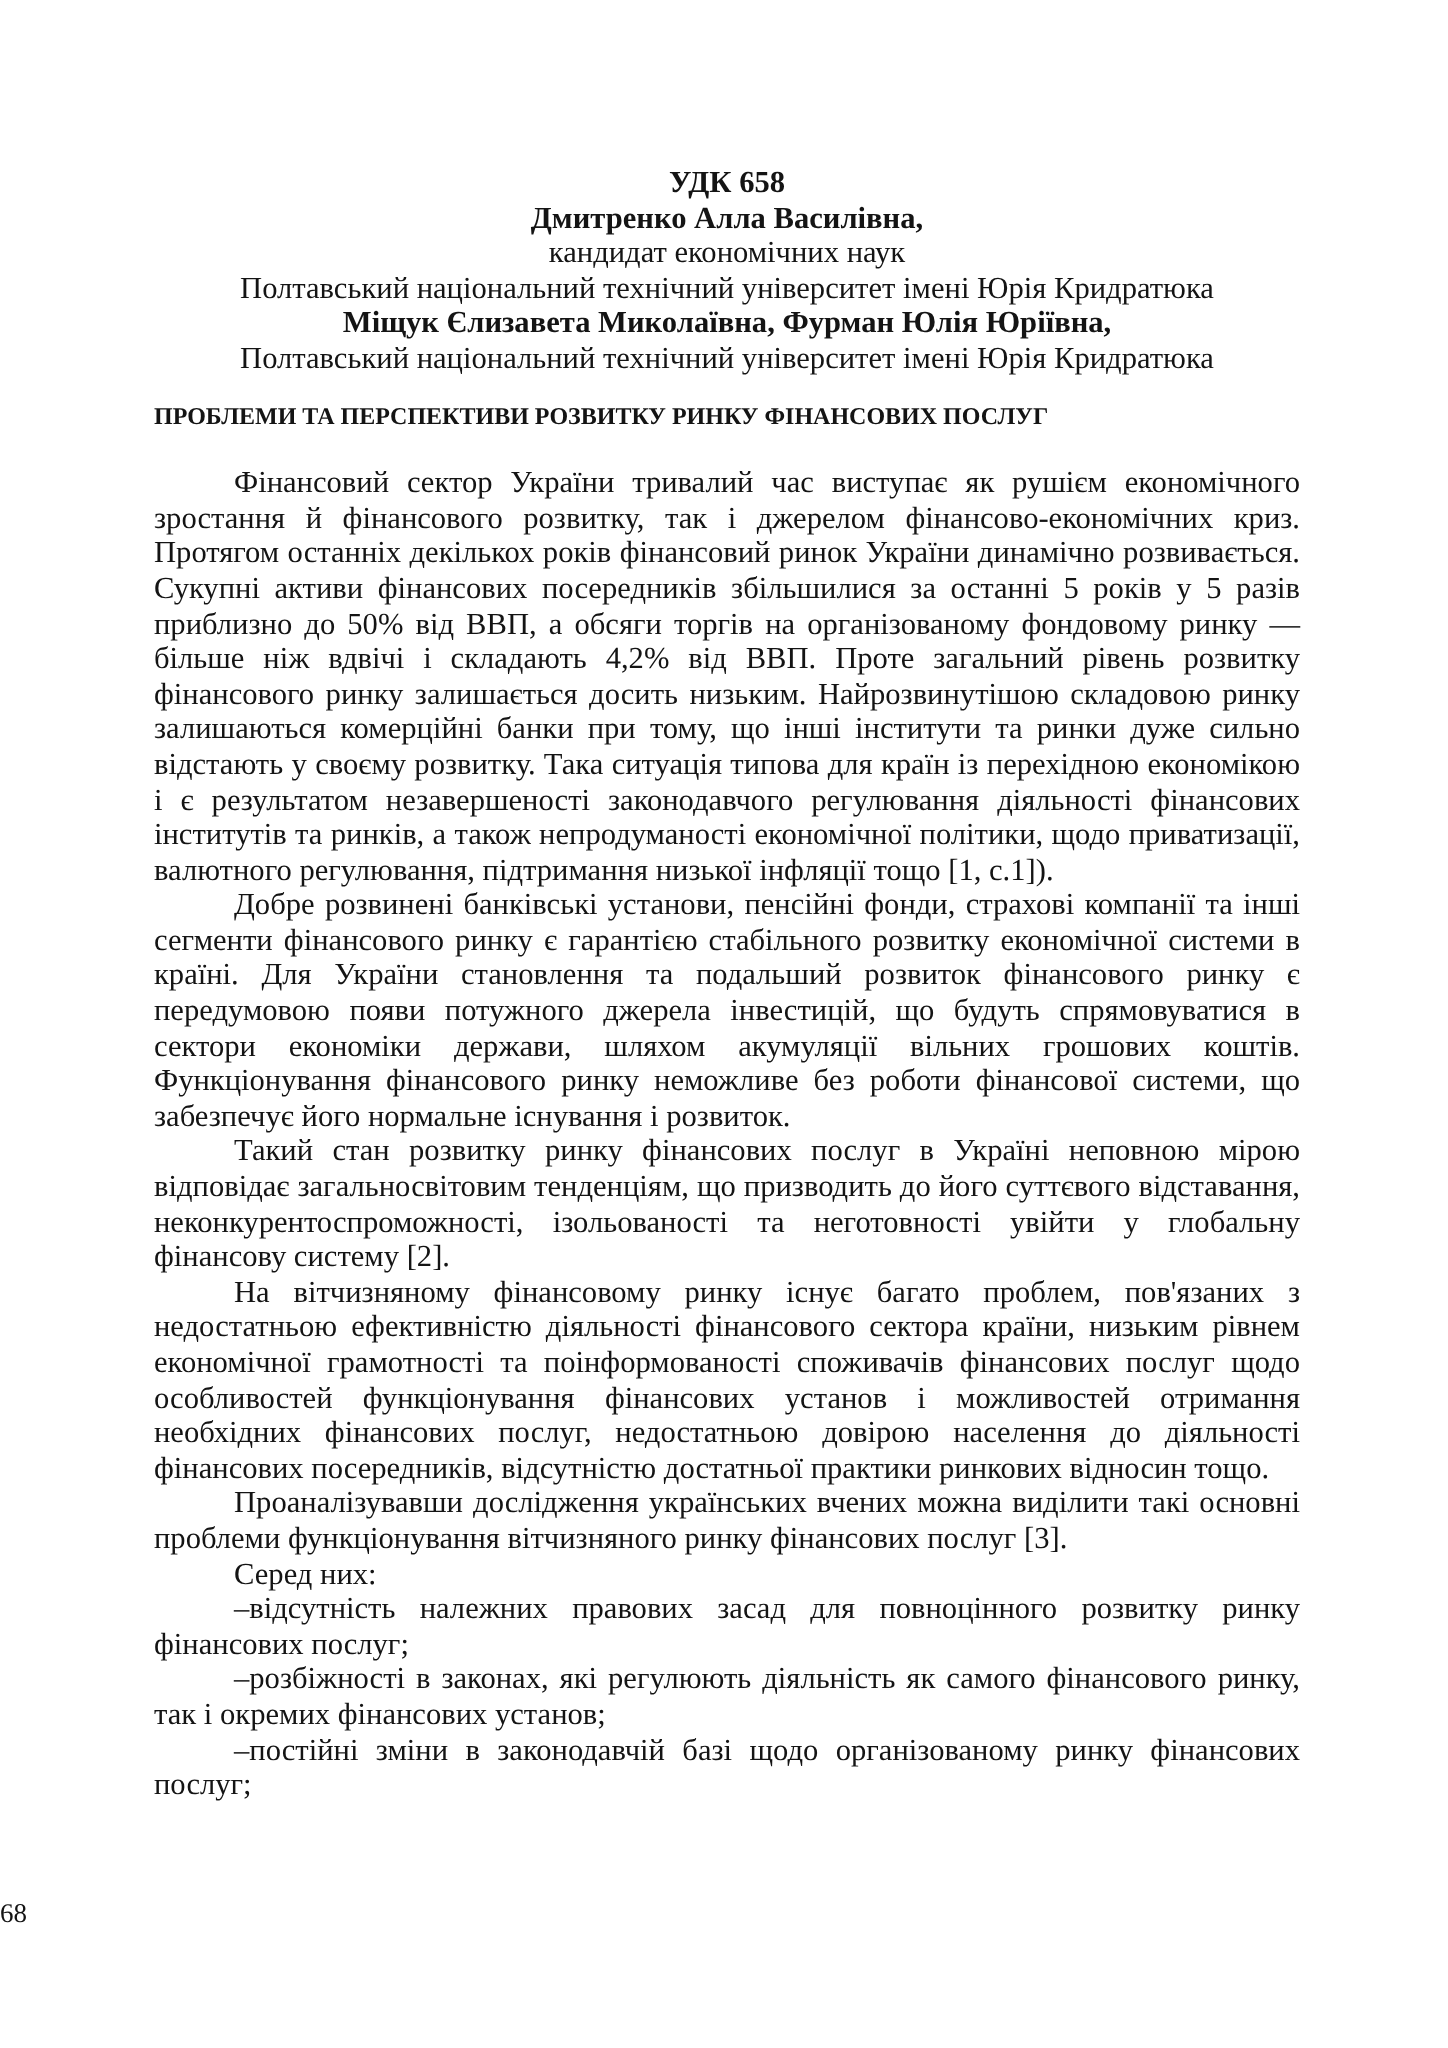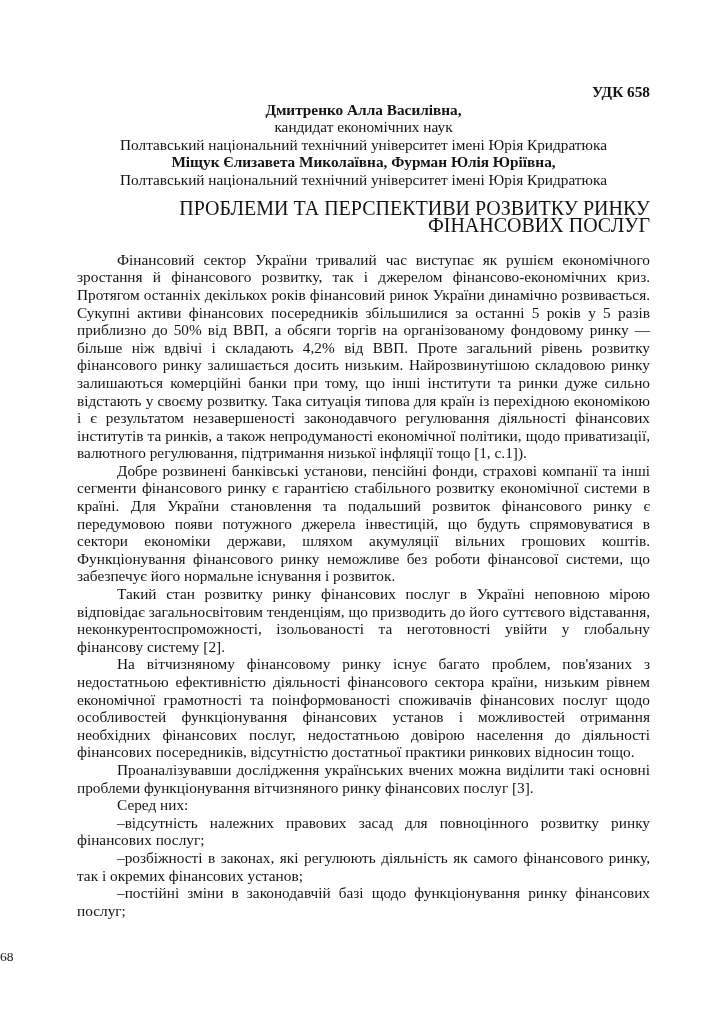--- a/index.html
+++ b/index.html
@@ -17,32 +17,32 @@
     position: absolute;
     left: 77px;
     top: 0;
     width: 573px;
     padding-top: 83px;
     font-size: 15.3px;
     line-height: 17.6px;
   }
   .udk {
     font-weight: bold;
-    text-align: right;
+    text-align: center;
   }
   .authors {
     text-align: center;
   }
   .authors .bold { font-weight: bold; }
   .title {
     margin: 11px 0 16px 0;
-    text-align: right;
-    font-size: 20px;
+    text-align: left;
+    font-size: 12px;
     line-height: 17.6px;
-    font-weight: normal;
+    font-weight: bold;
   }
   p.body {
     margin: 0;
     text-align: justify;
     text-indent: 40px;
   }
   .pagenum {
     position: absolute;
     left: 0;
     top: 948px;
@@ -71,18 +71,18 @@
     <h1 class="title">ПРОБЛЕМИ ТА ПЕРСПЕКТИВИ РОЗВИТКУ РИНКУ ФІНАНСОВИХ ПОСЛУГ</h1>
 
     <p class="body">Фінансовий сектор України тривалий час виступає як рушієм економічного зростання й фінансового розвитку, так і джерелом фінансово-економічних криз. Протягом останніх декількох років фінансовий ринок України динамічно розвивається. Сукупні активи фінансових посередників збільшилися за останні 5 років у 5 разів приблизно до 50% від ВВП, а обсяги торгів на організованому фондовому ринку — більше ніж вдвічі і складають 4,2% від ВВП. Проте загальний рівень розвитку фінансового ринку залишається досить низьким. Найрозвинутішою складовою ринку залишаються комерційні банки при тому, що інші інститути та ринки дуже сильно відстають у своєму розвитку. Така ситуація типова для країн із перехідною економікою і є результатом незавершеності законодавчого регулювання діяльності фінансових інститутів та ринків, а також непродуманості економічної політики, щодо приватизації, валютного регулювання, підтримання низької інфляції тощо [1, с.1]).</p>
     <p class="body">Добре розвинені банківські установи, пенсійні фонди, страхові компанії та інші сегменти фінансового ринку є гарантією стабільного розвитку економічної системи в країні. Для України становлення та подальший розвиток фінансового ринку є передумовою появи потужного джерела інвестицій, що будуть спрямовуватися в сектори економіки держави, шляхом акумуляції вільних грошових коштів. Функціонування фінансового ринку неможливе без роботи фінансової системи, що забезпечує його нормальне існування і розвиток.</p>
     <p class="body">Такий стан розвитку ринку фінансових послуг в Україні неповною мірою відповідає загальносвітовим тенденціям, що призводить до його суттєвого відставання, неконкурентоспроможності, ізольованості та неготовності увійти у глобальну фінансову систему [2].</p>
     <p class="body">На вітчизняному фінансовому ринку існує багато проблем, пов'язаних з недостатньою ефективністю діяльності фінансового сектора країни, низьким рівнем економічної грамотності та поінформованості споживачів фінансових послуг щодо особливостей функціонування фінансових установ і можливостей отримання необхідних фінансових послуг, недостатньою довірою населення до діяльності фінансових посередників, відсутністю достатньої практики ринкових відносин тощо.</p>
     <p class="body">Проаналізувавши дослідження українських вчених можна виділити такі основні проблеми функціонування вітчизняного ринку фінансових послуг [3].</p>
     <p class="body">Серед них:</p>
     <p class="body">–відсутність належних правових засад для повноцінного розвитку ринку фінансових послуг;</p>
     <p class="body">–розбіжності в законах, які регулюють діяльність як самого фінансового ринку, так і окремих фінансових установ;</p>
-    <p class="body">–постійні зміни в законодавчій базі щодо функціонування ринку фінансових послуг;</p>
+    <p class="body">–постійні зміни в законодавчій базі щодо організованому ринку фінансових послуг;</p>
 
   </div>
 
   <div class="pagenum">68</div>
 </div>
 
 </body></html>

